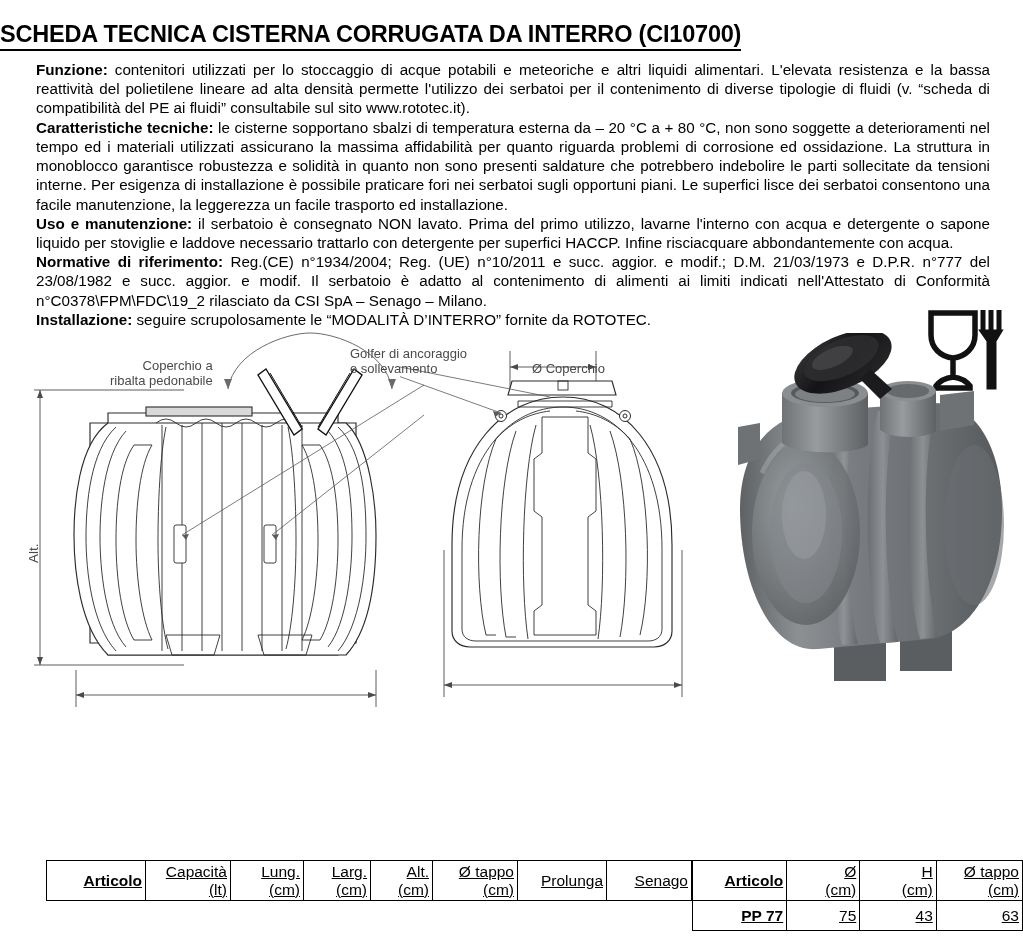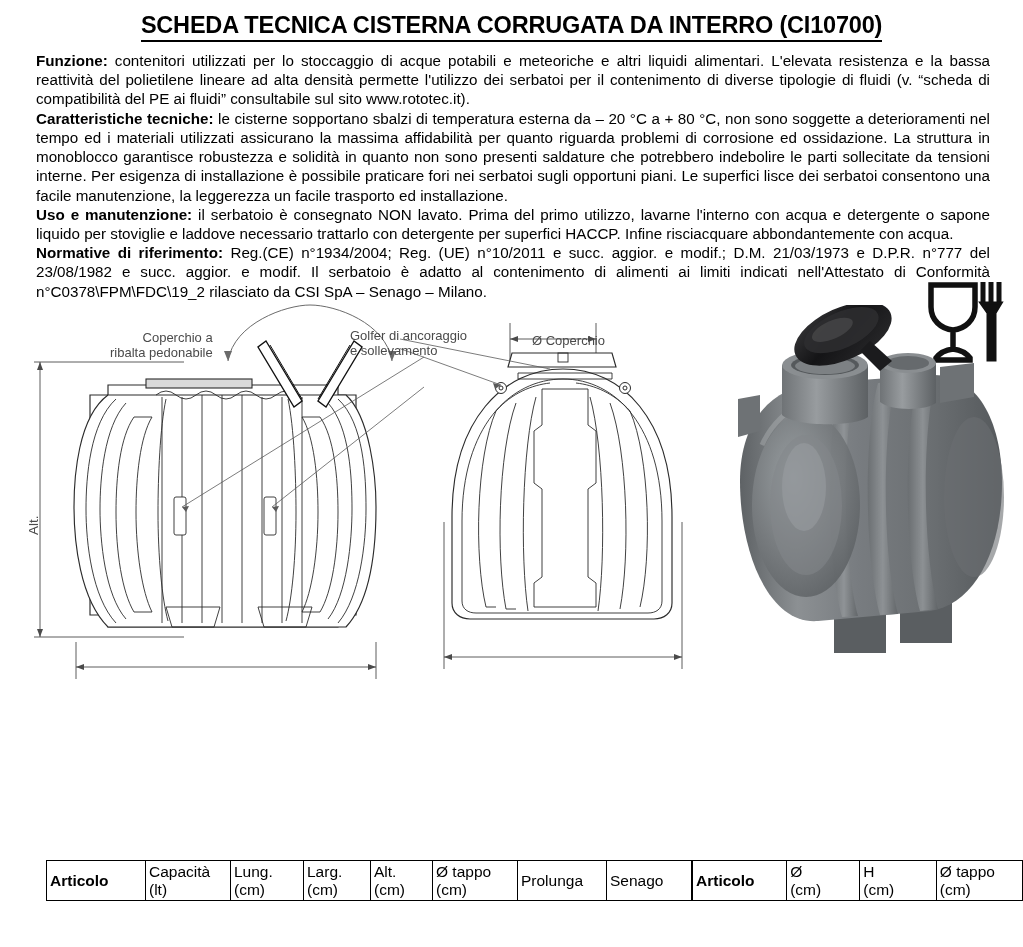--- a/index.html
+++ b/index.html
@@ -11,22 +11,21 @@
     width: 1023px;
     height: 947px;
     font-family: "Liberation Sans", sans-serif;
     color: #000000;
     position: relative;
     overflow: hidden;
   }
 
   
   .title-wrap {
-    text-align: center;
-    padding-top: 12px;
+    padding-top: 21px;
   }
   .doc-title {
     display: inline-block;
     font-size: 23.5px;
     font-weight: bold;
     letter-spacing: -0.2px;
     border-bottom: 2.5px solid #000;
     padding-bottom: 1px;
     white-space: nowrap;
   }
@@ -108,25 +107,26 @@
     width: 1023px;
     height: 89px;
   }
   table.spec {
     border-collapse: collapse;
     font-size: 15.5px;
     background: #fff;
   }
   table.spec td, table.spec th {
     border: 1.6px solid #000;
-    text-align: left;
+    text-align: right;
     vertical-align: middle;
     padding: 1px 3px;
     font-weight: normal;
     line-height: 1.1;
+    text-decoration: underline;
   }
   table.spec .hdr {
     height: 40px;
   }
   table.spec .row {
     height: 30px;
   }
   table.spec .art {
     font-weight: bold;
   }
@@ -149,20 +149,21 @@
 
 <div class="title-wrap">
   <span class="doc-title">SCHEDA TECNICA CISTERNA CORRUGATA DA INTERRO (CI10700)</span>
 </div>
 
 <div class="body-text">
   <p><span class="lead">Funzione:</span><span> contenitori utilizzati per lo stoccaggio di acque potabili e meteoriche e altri liquidi alimentari. L'elevata resistenza e la bassa reattività del polietilene lineare ad alta densità permette l'utilizzo dei serbatoi per il contenimento di diverse tipologie di fluidi (v. “scheda di compatibilità del PE ai fluidi” consultabile sul sito www.rototec.it).</span></p>
   <p><span class="lead">Caratteristiche tecniche:</span><span> le cisterne sopportano sbalzi di temperatura esterna da – 20 °C a + 80 °C, non sono soggette a deterioramenti nel tempo ed i materiali utilizzati assicurano la massima affidabilità per quanto riguarda problemi di corrosione ed ossidazione. La struttura in monoblocco garantisce robustezza e solidità in quanto non sono presenti saldature che potrebbero indebolire le parti sollecitate da tensioni interne. Per esigenza di installazione è possibile praticare fori nei serbatoi sugli opportuni piani. Le superfici lisce dei serbatoi consentono una facile manutenzione, la leggerezza un facile trasporto ed installazione.</span></p>
   <p><span class="lead">Uso e manutenzione:</span><span> il serbatoio è consegnato NON lavato. Prima del primo utilizzo, lavarne l'interno con acqua e detergente o sapone liquido per stoviglie e laddove necessario trattarlo con detergente per superfici HACCP. Infine risciacquare abbondantemente con acqua.</span></p>
   <p><span class="lead">Normative di riferimento:</span><span> Reg.(CE) n°1934/2004; Reg. (UE) n°10/2011 e succ. aggior. e modif.; D.M. 21/03/1973 e D.P.R. n°777 del 23/08/1982 e succ. aggior. e modif. Il serbatoio è adatto al contenimento di alimenti ai limiti indicati nell'Attestato di Conformità n°C0378\FPM\FDC\19_2 rilasciato da CSI SpA – Senago – Milano.</span></p>
+  <p><span class="lead">Installazione:</span><span> seguire scrupolosamente le “MODALITÀ D’INTERRO” fornite da ROTOTEC.</span></p>
 </div>
 
 <div class="figures">
 
   <svg class="food-icon" viewBox="0 0 92 84">
     <path d="M14 6 L14 28 C14 41 24 50 36 51 L36 70 C28 71 22 75 19 79 L19 81 L53 81 L53 79 C50 75 44 71 36 70 L36 51 C48 50 58 41 58 28 L58 6 Z" fill="none" stroke="#111" stroke-width="5.5" stroke-linejoin="miter"></path>
     <path d="M66 3 L66 24 M74 3 L74 24 M82 3 L82 24" fill="none" stroke="#111" stroke-width="5"></path>
     <path d="M64 24 L84 24 L78 34 L78 81 L71 81 L71 34 Z" fill="#111" stroke="#111" stroke-width="3" stroke-linejoin="miter"></path>
   </svg>
 
@@ -283,21 +284,21 @@
       <circle cx="225" cy="81" r="2"></circle>
     </g>
 
     <g stroke="#5a5a5a" stroke-width="0.8" fill="none">
       <line x1="-60" y1="20" x2="101" y2="78"></line>
       <line x1="-60" y1="20" x2="150" y2="62"></line>
       <path d="M101 78 l-8 -2 l2 6 z" fill="#5a5a5a" stroke="none"></path>
     </g>
   </svg>
 
-  <div class="draw-label" style="left:350px; top:23px;">Golfer di ancoraggio
+  <div class="draw-label" style="left:350px; top:13px;">Golfer di ancoraggio
 e sollevamento</div>
   <div class="draw-label" style="left:532px; top:28px;">Ø Coperchio</div>
 
   <svg class="fig-3d" viewBox="0 0 300 390">
     <defs>
       <linearGradient id="gBody" x1="0" y1="0" x2="1" y2="0">
         <stop offset="0%" stop-color="#5e6265"></stop>
         <stop offset="22%" stop-color="#8c9093"></stop>
         <stop offset="45%" stop-color="#787c80"></stop>
         <stop offset="70%" stop-color="#6d7174"></stop>
@@ -416,15 +417,21 @@
       </th>
       <th style="width:76px">
         <span class="sub">H</span>
         <span class="sub">(cm)</span>
       </th>
       <th style="width:86px">
         <span class="sub">Ø tappo</span>
         <span class="sub">(cm)</span>
       </th>
     </tr>
+    <tr class="row">
+      <td class="art">PP 77</td>
+      <td>75</td>
+      <td>43</td>
+      <td>63</td>
+    </tr>
   </tbody>
     </table>
 </div>
 
 </body></html>

